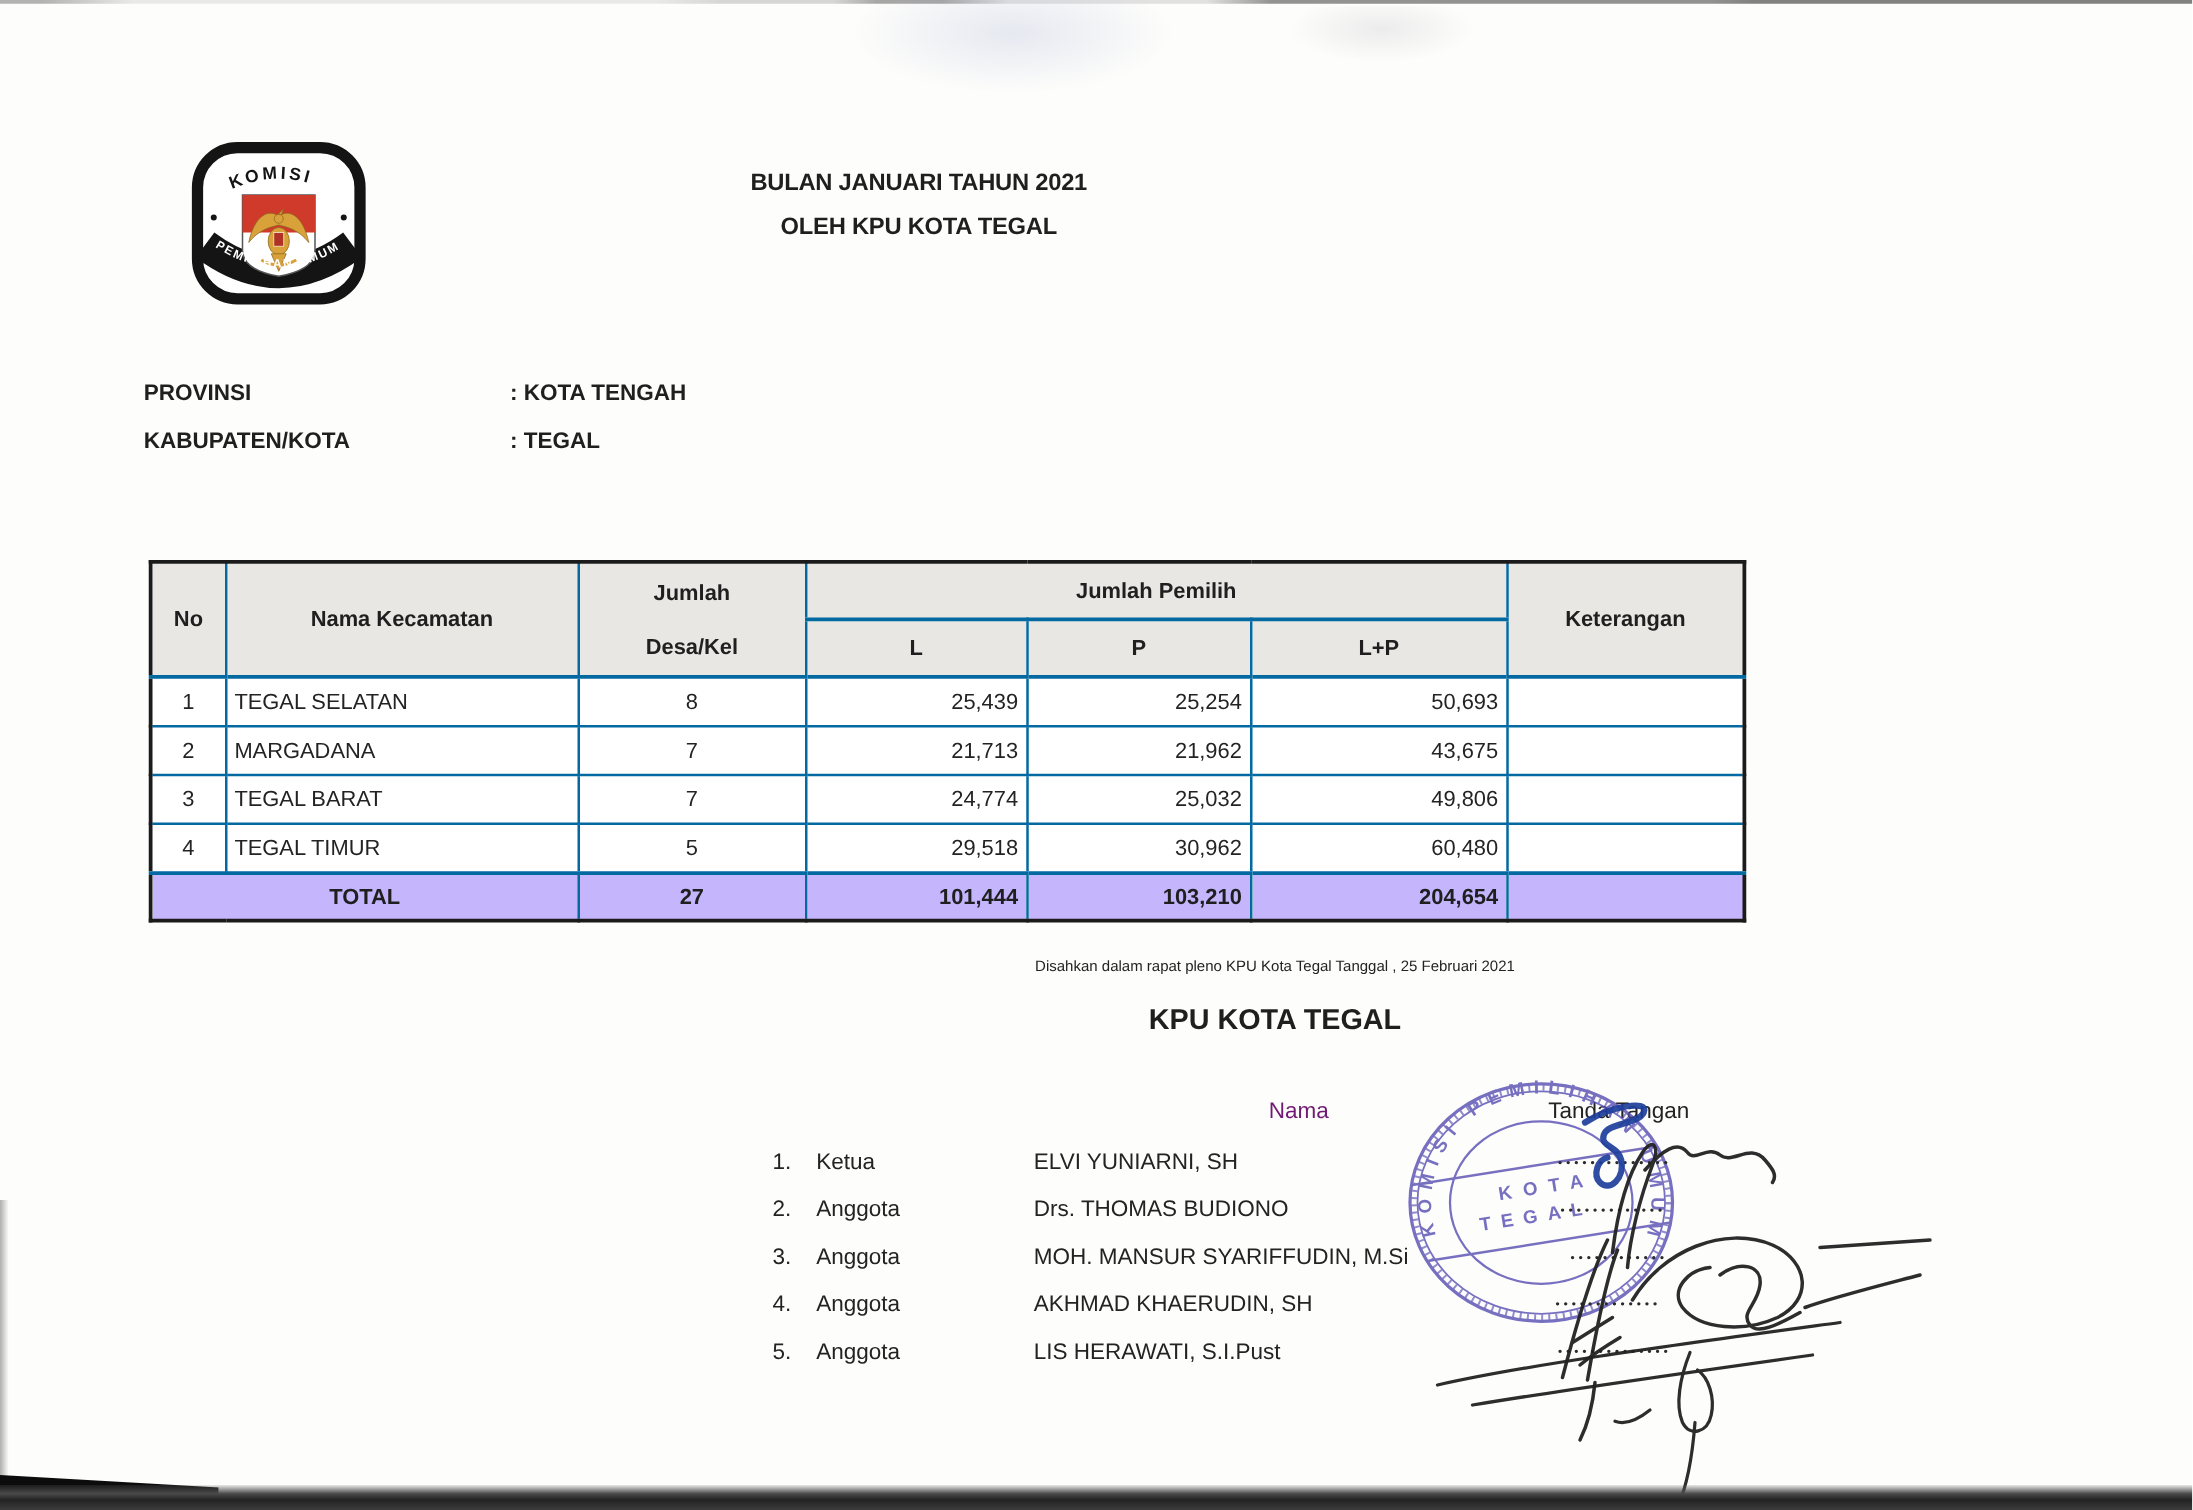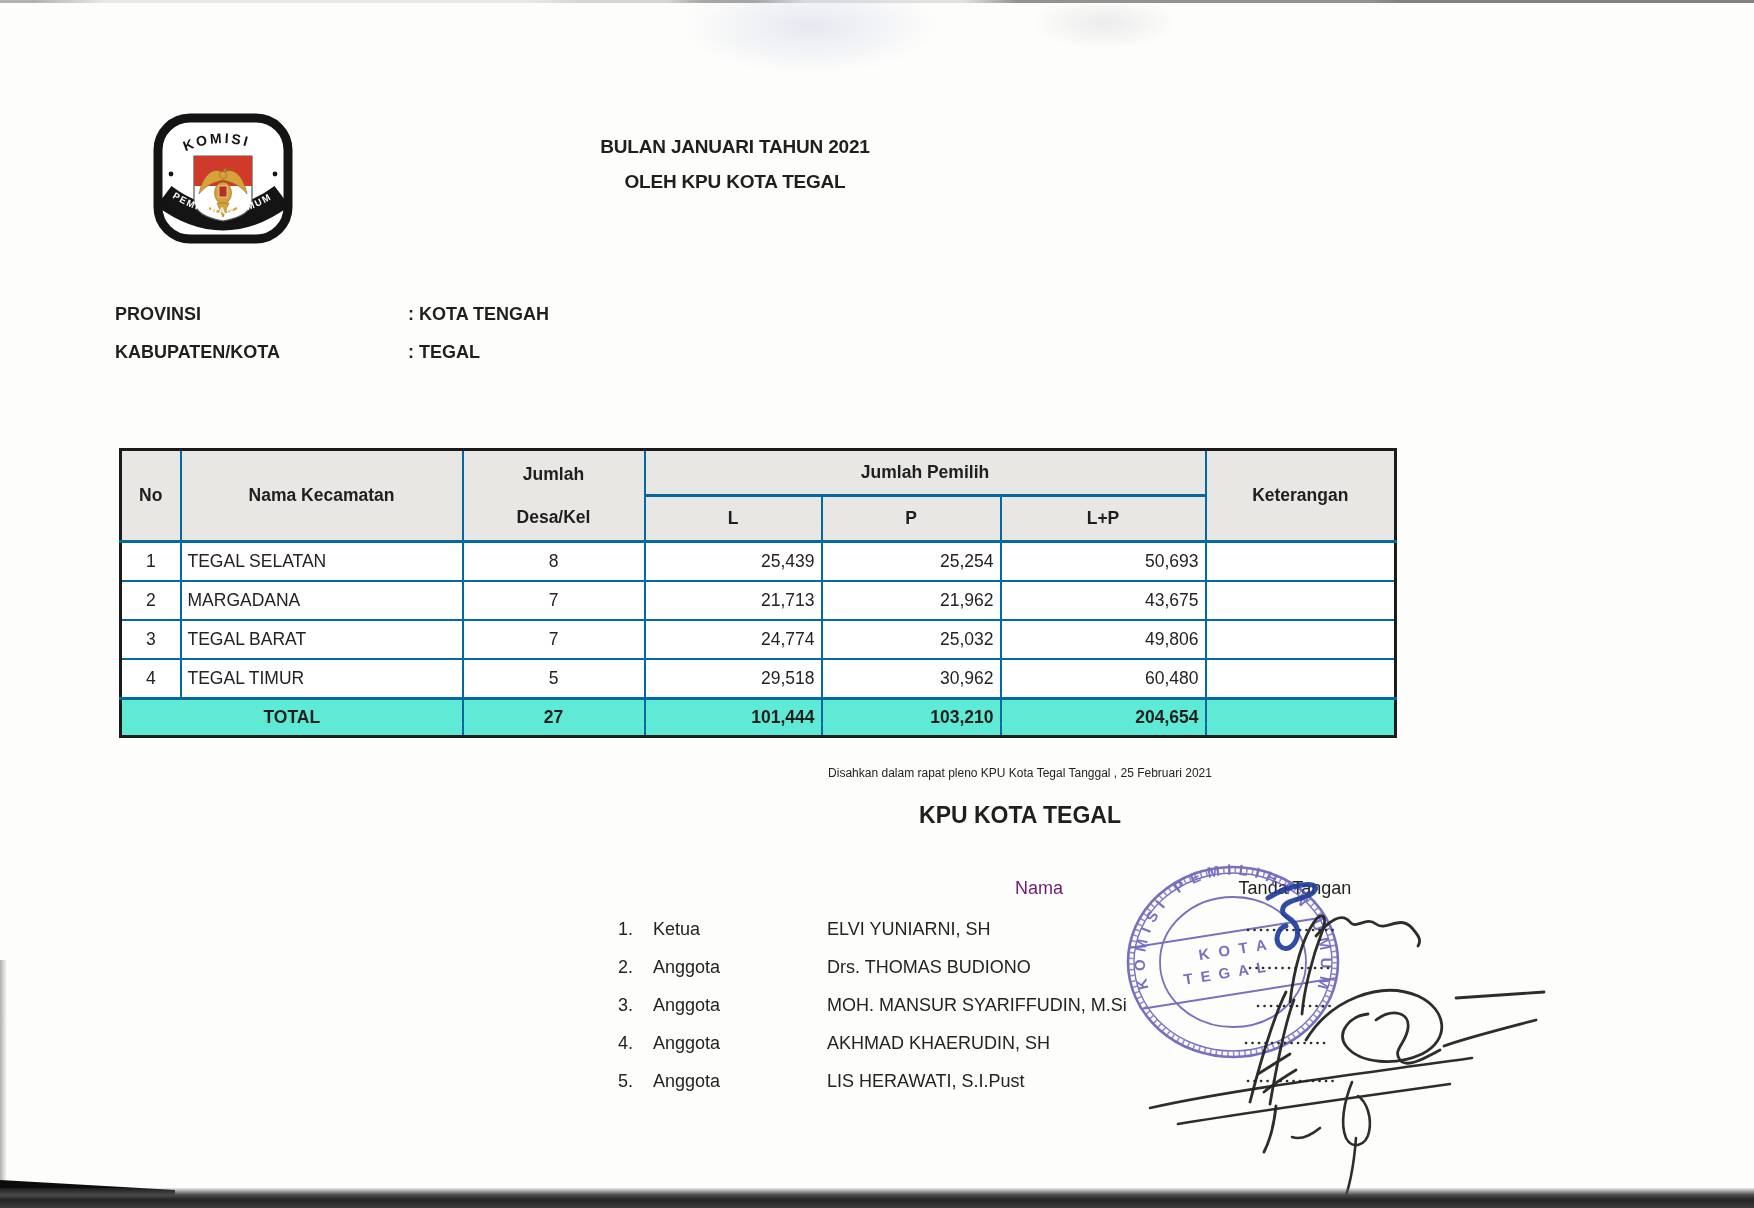--- a/index.html
+++ b/index.html
@@ -37,21 +37,21 @@
   .meta-row1{top:304px;} .meta-row2{top:342px;}
 
   
   table.recap{position:absolute;left:119px;top:448px;width:1275px;border-collapse:collapse;table-layout:fixed;background:#fff;border:3px solid #1b1b1b;}
   table.recap th,table.recap td{border:2px solid #0369a1;padding:0 6px;overflow:hidden;white-space:nowrap;}
   table.recap thead th{background:#e8e7e4;font-weight:bold;font-size:17.5px;color:#1f1f1f;}
   table.recap thead tr.h-row1 th{height:43px;}
   table.recap thead tr.h-row2 th{height:43px;}
   table.recap thead th{border-bottom-width:3px;}
   table.recap tbody td{height:37px;font-size:17.5px;color:#232323;background:#fff;}
-  table.recap tfoot td{height:35px;font-size:17.5px;font-weight:bold;color:#1f1f1f;background:#5eead4;border-top-width:3px;}
+  table.recap tfoot td{height:35px;font-size:17.5px;font-weight:bold;color:#1f1f1f;background:#c4b5fd;border-top-width:3px;}
   .c-no,.c-desa{text-align:center;}
   .c-name{text-align:left;padding-left:5px;}
   .c-num{text-align:right;padding-right:6px;}
   .c-total-label{text-align:center;}
   .jumlah-stack{display:flex;flex-direction:column;justify-content:space-around;height:86px;align-items:center;}
 
   
   .validation-line{position:absolute;left:620px;top:766px;width:800px;text-align:center;font-size:12px;color:#232323;}
   .validation-org{position:absolute;left:620px;top:802px;width:800px;text-align:center;font-size:23px;font-weight:bold;color:#1f1f1f;}
 

